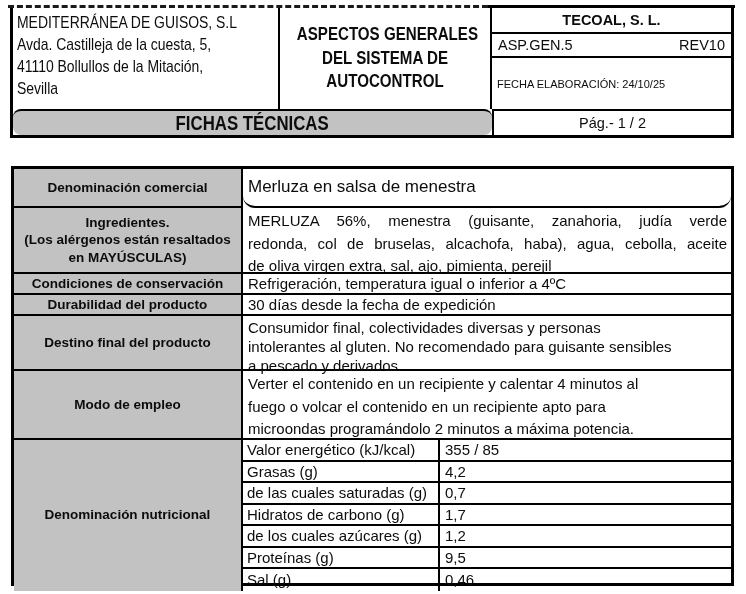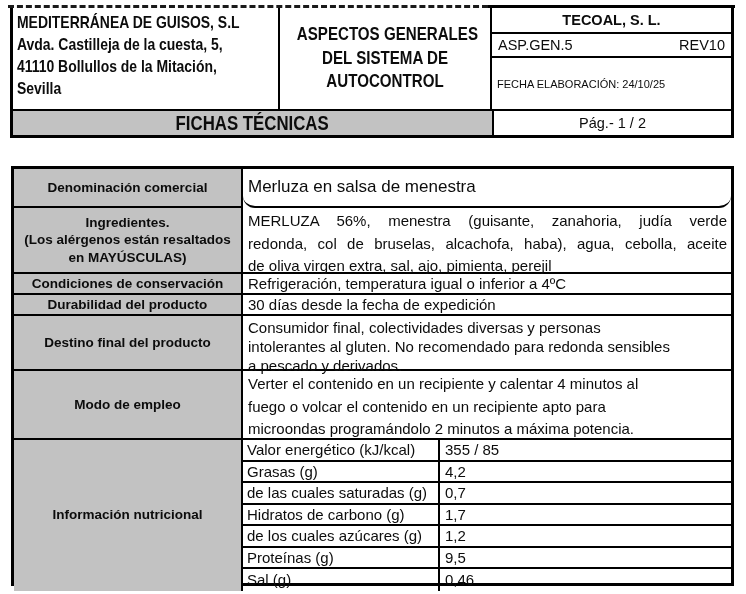--- a/index.html
+++ b/index.html
@@ -17,36 +17,36 @@
     position:absolute;left:10px;top:8px;width:724px;
     border:3px solid #000;border-top:none;
     display:grid;grid-template-columns:267px 212px 1fr;grid-template-rows:101px 26px;
     box-sizing:border-box;
   }
   .hdr > div{box-sizing:border-box;}
   .cond{transform:scaleX(0.82);transform-origin:0 50%;display:inline-block;white-space:nowrap;}
   .cond-c{transform:scaleX(0.84);transform-origin:50% 50%;display:block;white-space:nowrap;}
   .cell-company{
     border-right:2px solid #000;padding:4px 2px 2px 4px;
-    font-weight:bold;font-size:17px;line-height:1.3;
+    font-weight:normal;font-size:17px;line-height:1.3;
   }
   .cell-doctitle{
     border-right:2px solid #000;display:flex;flex-direction:column;justify-content:center;
     text-align:center;font-weight:bold;font-size:18px;line-height:1.3;
   }
   .cell-right{display:flex;flex-direction:column;}
   .r-org{height:24px;border-bottom:2px solid #000;display:flex;align-items:center;justify-content:center;
          font-weight:bold;font-size:14.5px;}
   .r-code{height:24px;border-bottom:2px solid #000;display:flex;align-items:center;justify-content:space-between;
           font-size:14.5px;padding:0 6px;box-sizing:border-box;}
   .r-date{flex:1;display:flex;align-items:center;font-size:11px;padding-left:5px;}
   .cell-fichas{
     grid-column:1 / span 2;border-top:2px solid #000;background:#c2c2c2;
     display:flex;align-items:center;justify-content:center;
-    font-weight:bold;font-size:20px;
+    font-weight:bold;font-size:20px;border-radius:8px;
   }
   .cell-pag{
     border-top:2px solid #000;border-left:2px solid #000;
     display:flex;align-items:center;justify-content:center;font-size:14.5px;
   }
 
   
   .main{
     position:absolute;left:11px;top:166px;width:723px;height:420px;
     border:3px solid #000;box-sizing:border-box;
@@ -136,32 +136,32 @@
   </div>
 
   <div class="lbl">Durabilidad del producto</div>
   <div class="val">
     <span class="ln">30 días desde la fecha de expedición</span>
   </div>
 
   <div class="lbl">Destino final del producto</div>
   <div class="val top v5">
     <span class="ln">Consumidor final, colectividades diversas y personas</span>
-    <span class="ln">intolerantes al gluten. No recomendado para redonda sensibles</span>
+    <span class="ln">intolerantes al gluten. No recomendado para guisante sensibles</span>
     <span class="ln">a pescado y derivados.</span>
   </div>
 
   <div class="lbl">Modo de empleo</div>
   <div class="val top v6">
     <span class="ln">Verter el contenido en un recipiente y calentar 4 minutos al</span>
     <span class="ln">fuego o volcar el contenido en un recipiente apto para</span>
     <span class="ln">microondas programándolo 2 minutos a máxima potencia.</span>
   </div>
 
-  <div class="lbl last">Información nutricional</div>
+  <div class="lbl last">Denominación nutricional</div>
   <div class="val last">
     <div class="nut">
       <div class="nut-row">
         <div class="nut-name">Valor energético (kJ/kcal)</div>
         <div class="nut-val">355 / 85</div>
       </div>
       <div class="nut-row">
         <div class="nut-name">Grasas (g)</div>
         <div class="nut-val">4,2</div>
       </div>

